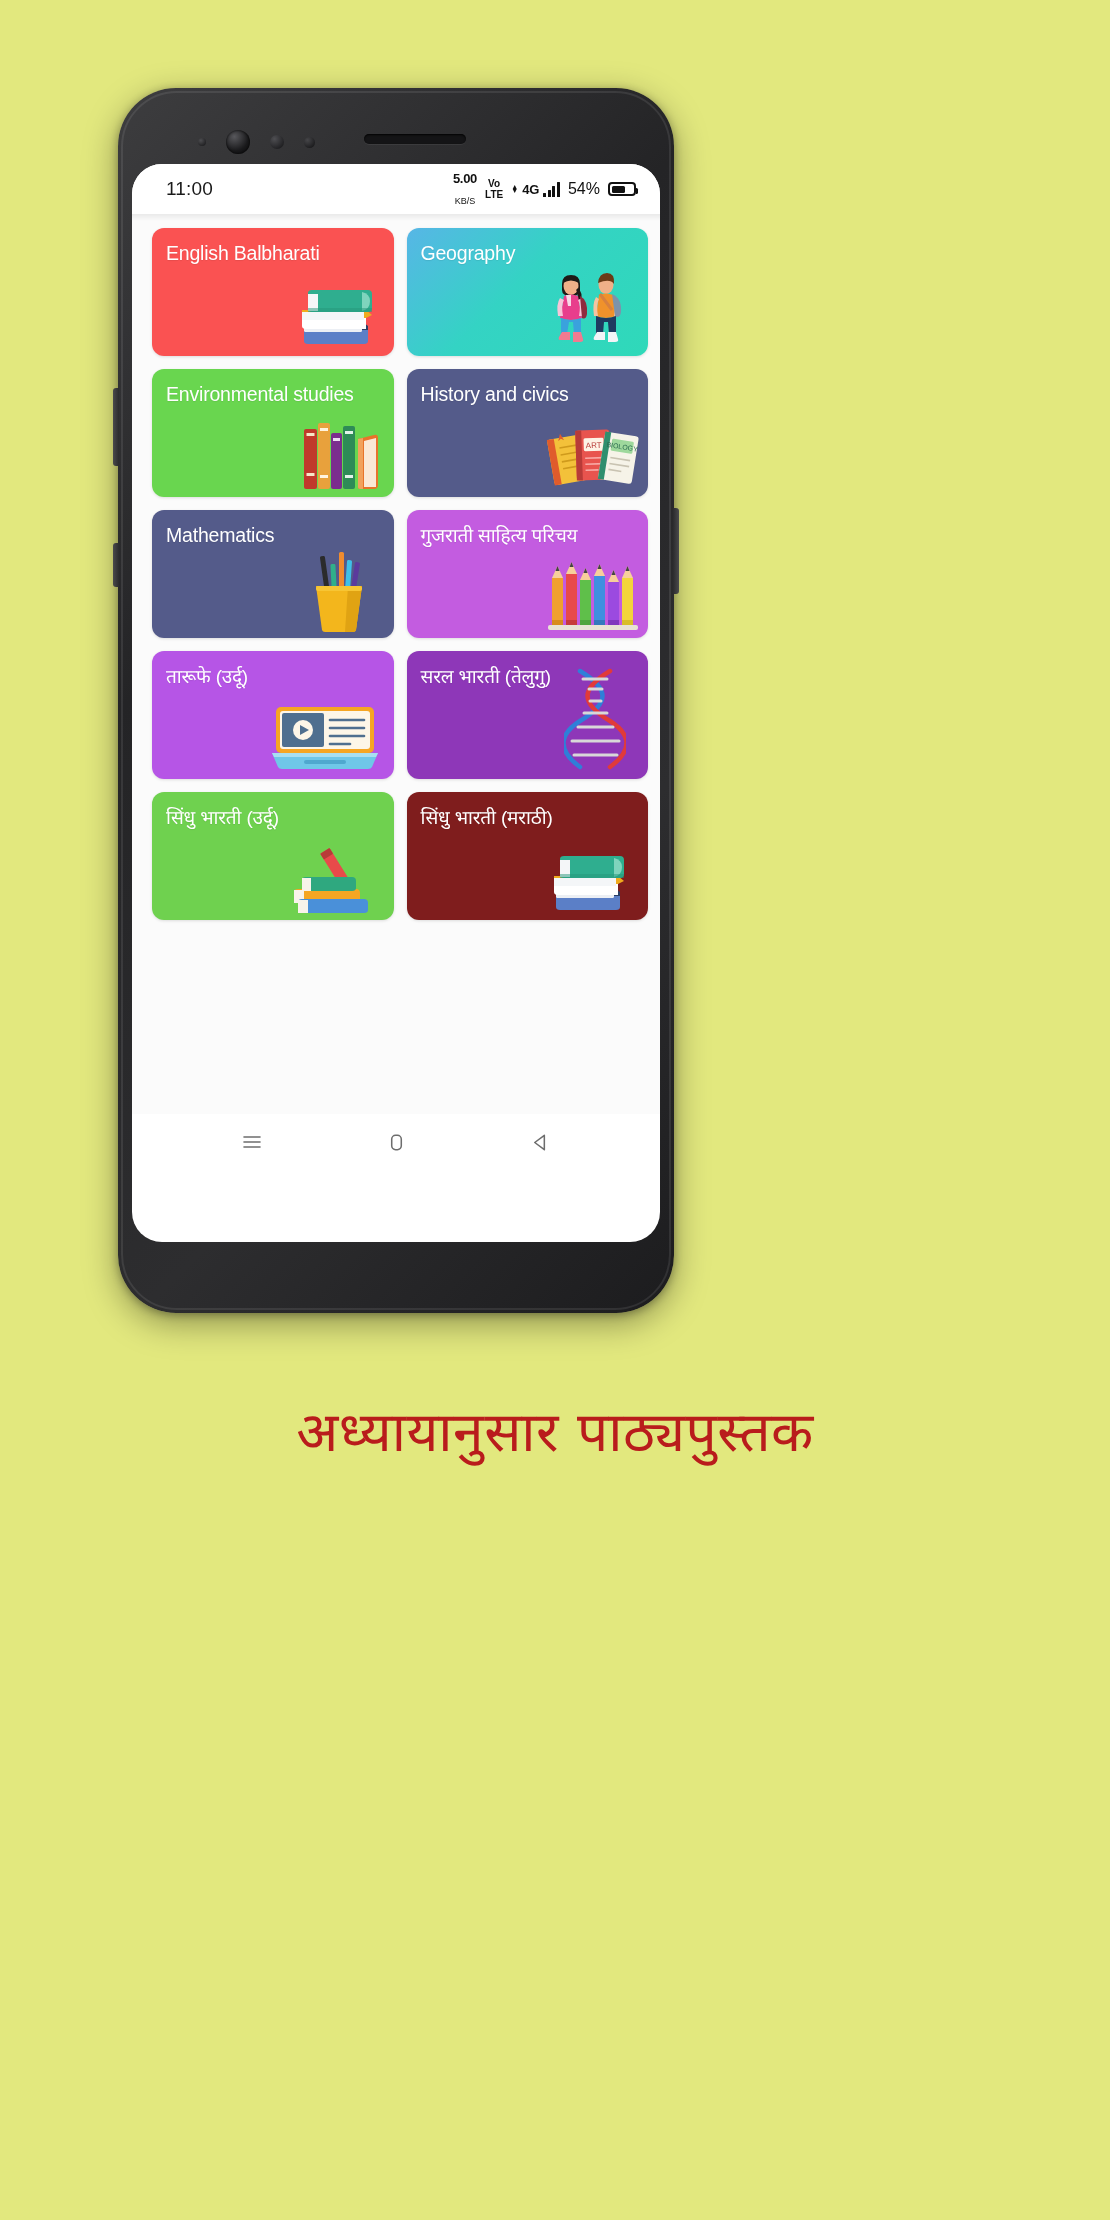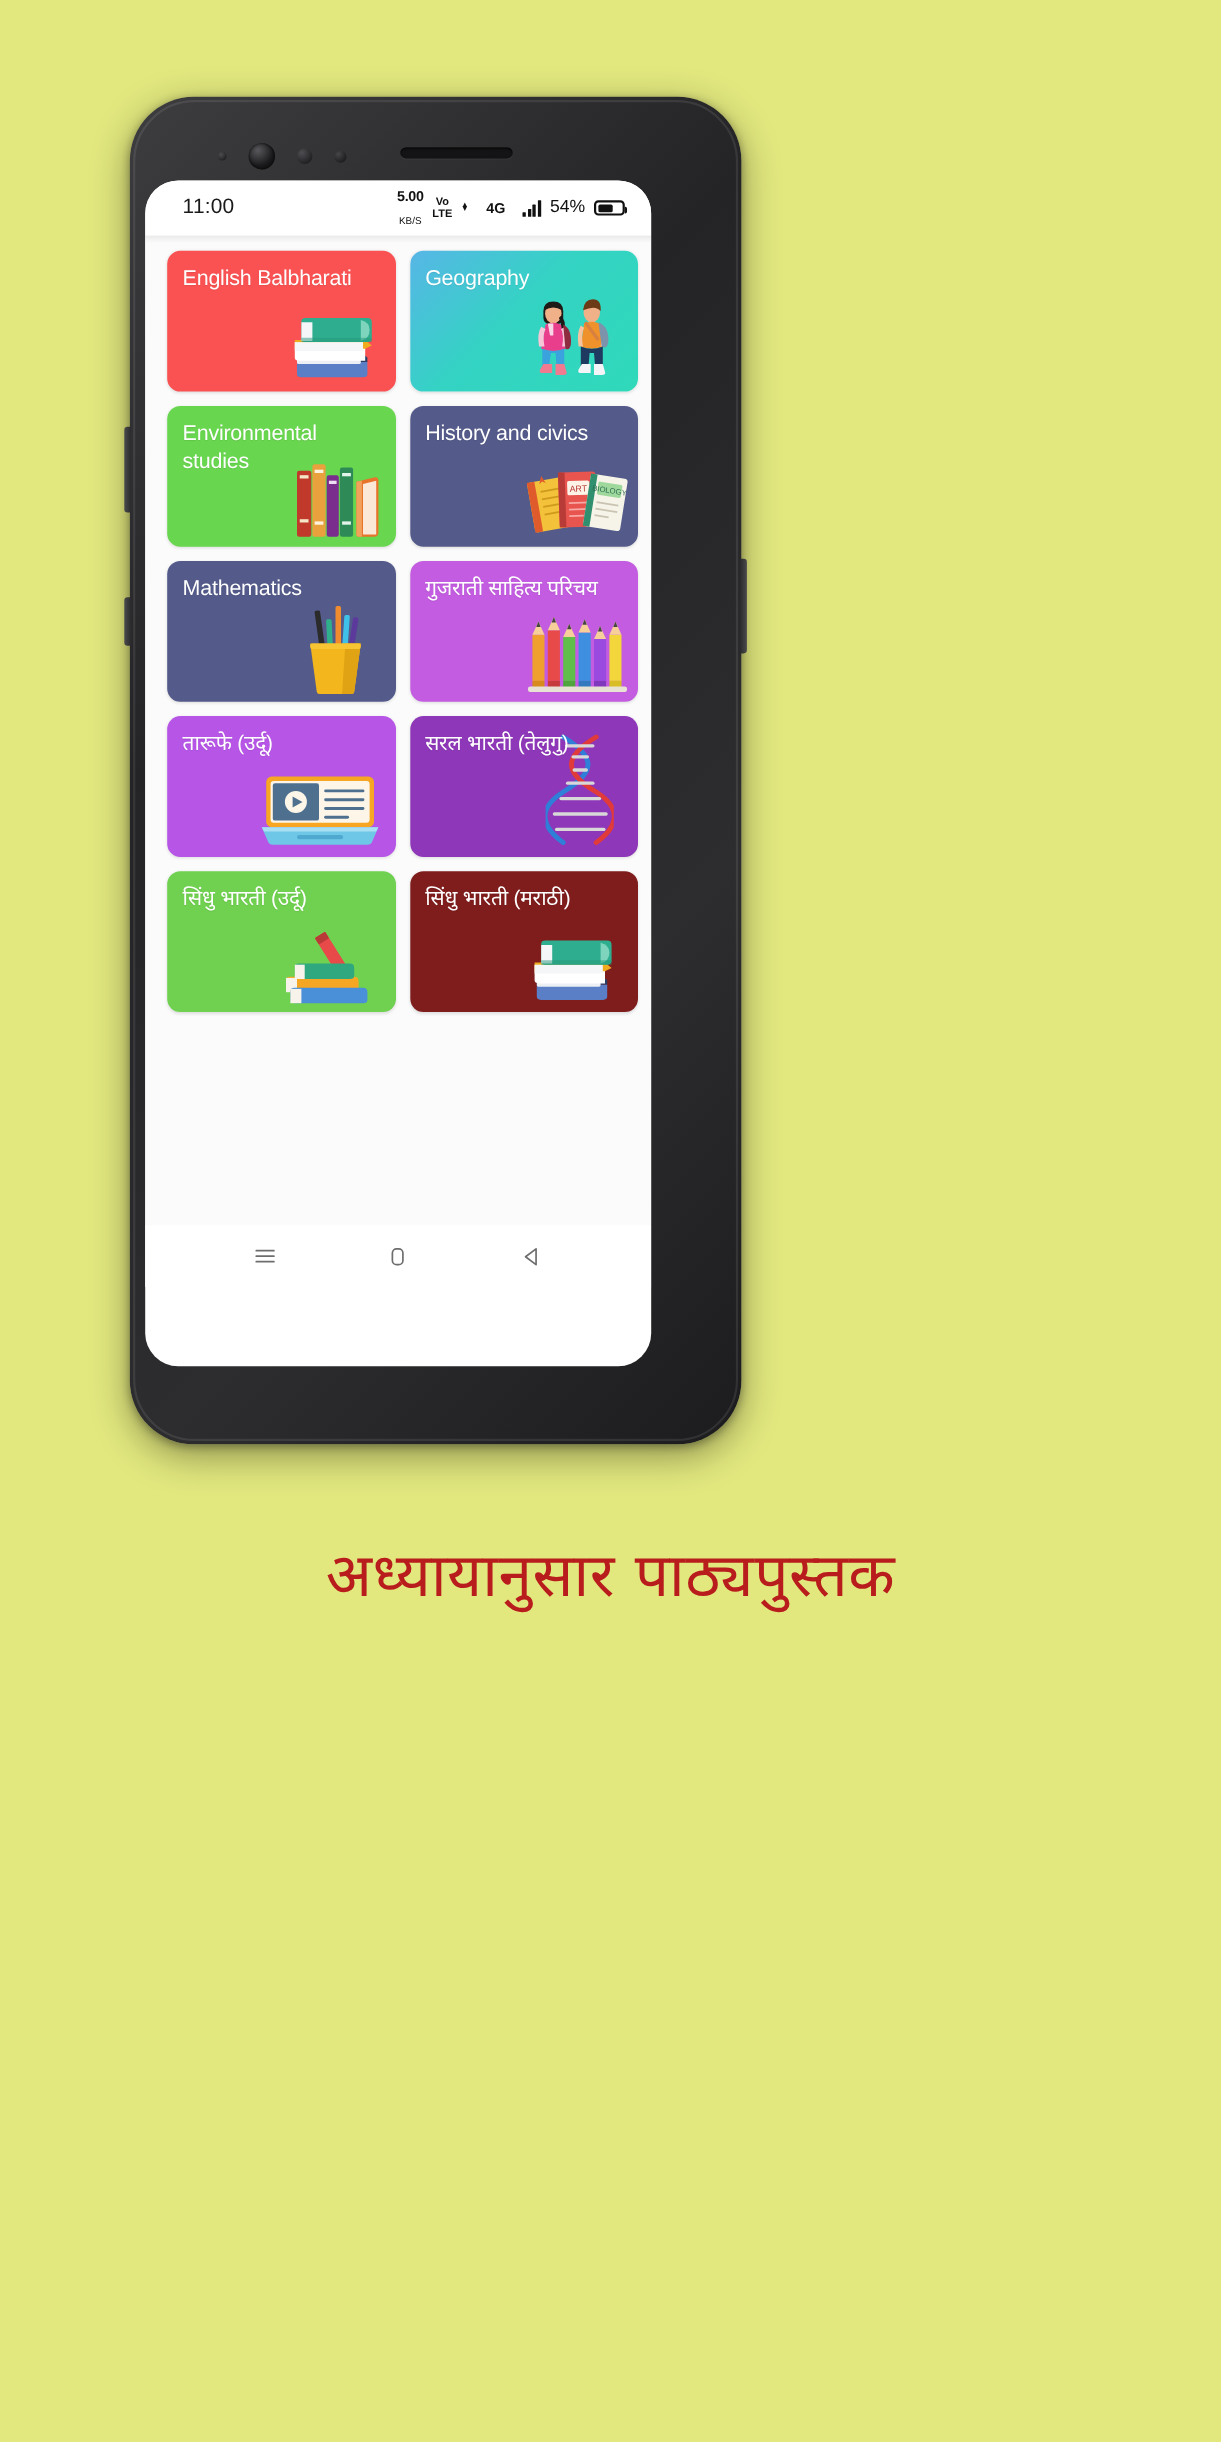--- a/index.html
+++ b/index.html
@@ -88,21 +88,21 @@
     left: 232px;
     width: 102px;
     height: 10px;
     border-radius: 6px;
     background: #141416;
     box-shadow: inset 0 1px 2px rgba(0,0,0,0.9), 0 1px 0 rgba(255,255,255,0.06);
   }
 
   .screen {
     position: relative;
-    width: 460px;
+    width: 528px;
     height: 1078px;
     background: #ffffff;
     border-radius: 30px;
     overflow: hidden;
   }
 
   
   .status-bar {
     height: 50px;
     display: flex;
@@ -132,21 +132,21 @@
   .net-speed .n2 { font-size: 9px; font-weight: normal; margin-top: 12px; }
   .volte {
     display: flex;
     flex-direction: column;
     align-items: center;
     line-height: 1;
     font-weight: bold;
   }
   .volte .t1 { font-size: 10px; }
   .volte .t2 { font-size: 10px; margin-top: 1px; }
-  .g4-wrap { display: flex; align-items: flex-end; gap: 16px; }
+  .g4-wrap { display: flex; align-items: flex-end; gap: 4px; }
   .g4-arrows {
     display: flex; flex-direction: column; align-items: center;
     line-height: 0.6; font-size: 7px; margin-bottom: 3px;
   }
   .g4-label { font-size: 13px; font-weight: bold; line-height: 1; margin-bottom: 1px;}
   .sig-bars { display: flex; align-items: flex-end; gap: 1.5px; height: 15px; }
   .sig-bars i { display: block; width: 3px; background: #111; border-radius: 0.5px; }
   .sig-bars i:nth-child(1) { height: 4px; }
   .sig-bars i:nth-child(2) { height: 7px; }
   .sig-bars i:nth-child(3) { height: 11px; }

